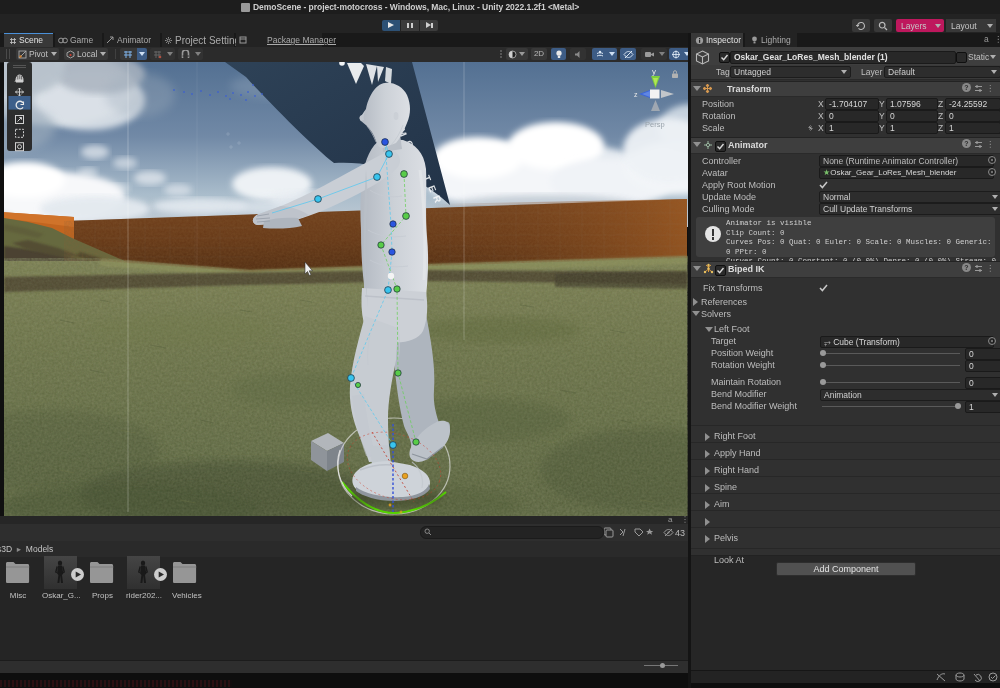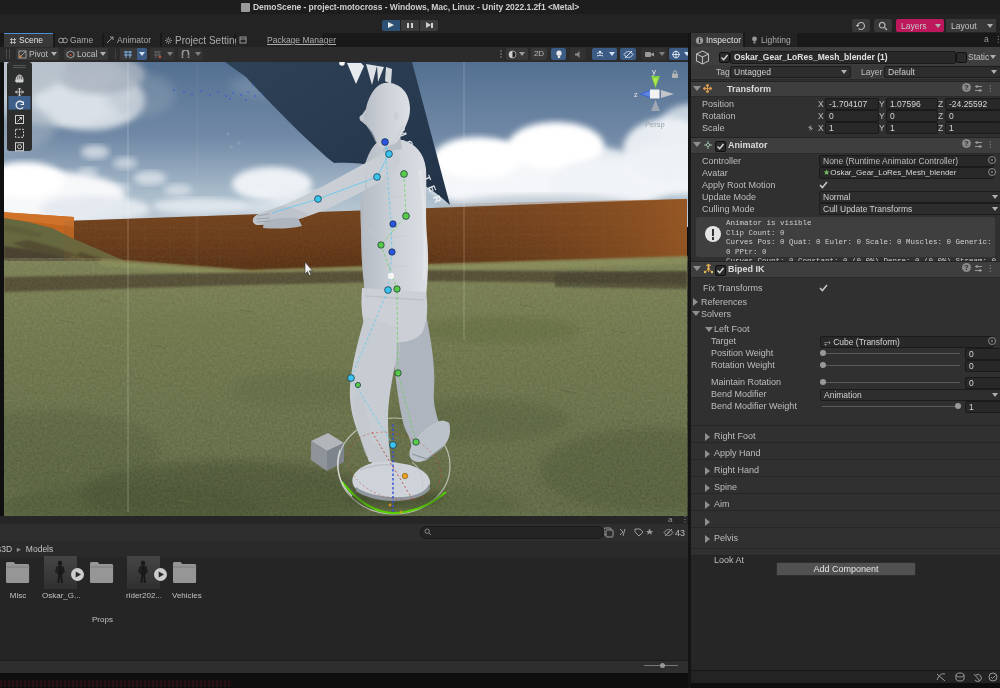--- a/index.html
+++ b/index.html
@@ -540,21 +540,21 @@
   <use href="#folder" x="6" y="5"></use>
   <use href="#thumb" x="44" y="2"></use>
   <use href="#playov" x="71" y="14"></use>
   <use href="#folder" x="90" y="5"></use>
   <use href="#thumb" x="127" y="2"></use>
   <use href="#playov" x="154" y="14"></use>
   <use href="#folder" x="173" y="5"></use>
 </svg>
 <div class="abs" style="left:8px;top:591px;width:20px;text-align:center;font-size:8px;color:#c2c2c2;">Misc</div>
 <div class="abs" style="left:42px;top:591px;width:38px;text-align:center;font-size:8px;color:#c2c2c2;">Oskar_G...</div>
-<div class="abs" style="left:92px;top:591px;width:20px;text-align:center;font-size:8px;color:#c2c2c2;margin-top:24px;">Props</div>
+<div class="abs" style="left:92px;top:591px;width:20px;text-align:center;font-size:8px;color:#c2c2c2;">Props</div>
 <div class="abs" style="left:124px;top:591px;width:40px;text-align:center;font-size:8px;color:#c2c2c2;">rider202...</div>
 <div class="abs" style="left:172px;top:591px;width:26px;text-align:center;font-size:8px;color:#c2c2c2;">Vehicles</div>
 <div class="abs" style="left:0;top:660px;width:690px;height:13px;background:#2e2e2e;border-top:1px solid #1c1c1c;"></div>
 <div class="abs" style="left:644px;top:665px;width:34px;height:1px;background:#777;"></div>
 <div class="abs" style="left:660px;top:663px;width:5px;height:5px;border-radius:50%;background:#9a9a9a;"></div>
 <div class="abs" style="left:0;top:673px;width:690px;height:15px;background:#0e0e0e;"></div>
 <div class="abs" style="left:0;top:680px;width:232px;height:7px;background:repeating-linear-gradient(90deg,#2b1013 0 2px,#120d0e 2px 4px);"></div>
 
 <div class="abs" style="left:688px;top:33px;width:3px;height:655px;background:#141414;"></div>
 

